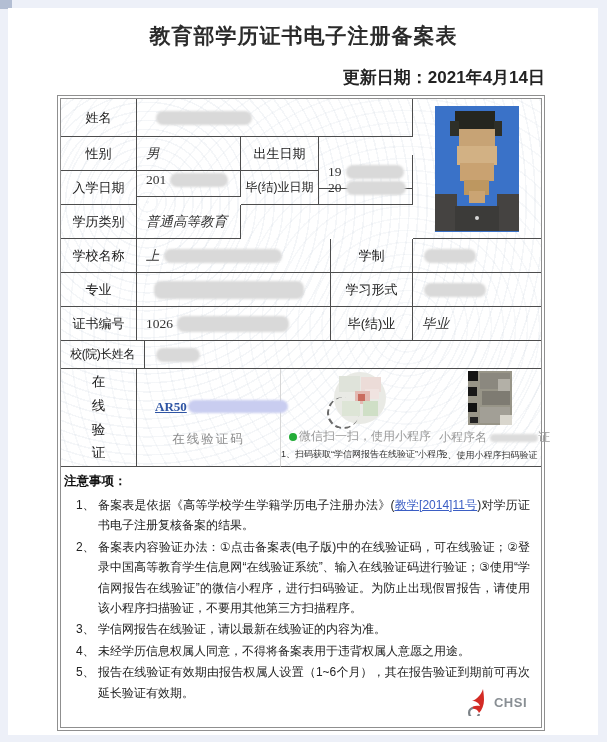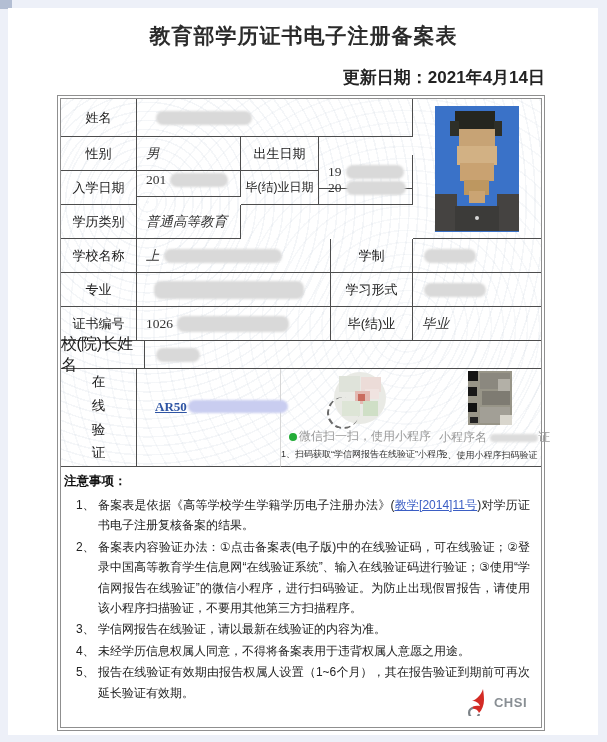--- a/index.html
+++ b/index.html
@@ -30,21 +30,21 @@
     background-image:
       repeating-radial-gradient(circle at 18% 28%, rgba(150,168,190,0.10) 0 1.5px, transparent 1.5px 9px),
       repeating-radial-gradient(circle at 72% 62%, rgba(150,168,190,0.08) 0 1.5px, transparent 1.5px 12px);
   }
   .cell {
     position:absolute; border-right:1px solid #4d4d4d; border-bottom:1px solid #4d4d4d;
     display:flex; align-items:center;
   }
   .cell.noR { border-right:none;text-align:center; }
   .lab { justify-content:center; font-size:13px; color:#1a1a1a; }
-  .lab.small { font-size:16px; letter-spacing:-0.5px; }
+  .lab.small { font-size:12px; letter-spacing:-0.5px; }
   .val { padding-left:9px; font-family:"Liberation Serif","DejaVu Serif",serif; font-size:13.5px; color:#333; }
   .val .cn { font-style:italic; }
   .blob {
     display:inline-block; background:#d9d9d9; border-radius:7px; height:14px;
     filter:blur(1.2px); vertical-align:middle; margin-left:4px;
   }
   .blob.lav { background:#c9cdf0; }
   
   .photo-cell { position:absolute; left:352px; top:0; width:128px; height:140px; border-bottom:1px solid #4d4d4d; display:flex; align-items:center; justify-content:center; }
   .photo { position:relative; width:84px; height:126px; background:#3a72c8; overflow:hidden; }
@@ -174,20 +174,21 @@
         <span class="blob" style="width:44px;margin-left:2px"></span>
       </div>
 
     <div class="cell lab" style="left:0;top:270px;width:76px;height:98px">
       <span class="vert-label">在线验证</span>
     </div>
     <div class="cell code-zone" style="left:76px;top:270px;width:144px;height:98px">
       <div class="code-line">
         <a href="#" class="code-link">AR50</a><span class="blob lav" style="width:100px;height:13px;margin-left:1px"></span>
       </div>
+      <div class="code-caption">在线验证码</div>
     </div>
     <div class="qr-zone">
       <div class="qr-col qr1-col">
         <div class="mini-qr1">
           <div class="px" style="left:10%;top:8%;width:40%;height:30%;background:#dfe3da"></div>
           <div class="px" style="left:52%;top:10%;width:38%;height:28%;background:#ecdcd8"></div>
           <div class="px" style="left:60%;top:32%;width:26%;height:20%;background:#f0e3e0"></div>
           <div class="px" style="left:40%;top:36%;width:30%;height:26%;background:#e3b9b2"></div>
           <div class="px" style="left:46%;top:42%;width:14%;height:14%;background:#c96b5e"></div>
           <div class="px" style="left:15%;top:55%;width:35%;height:30%;background:#dde5d6"></div>

